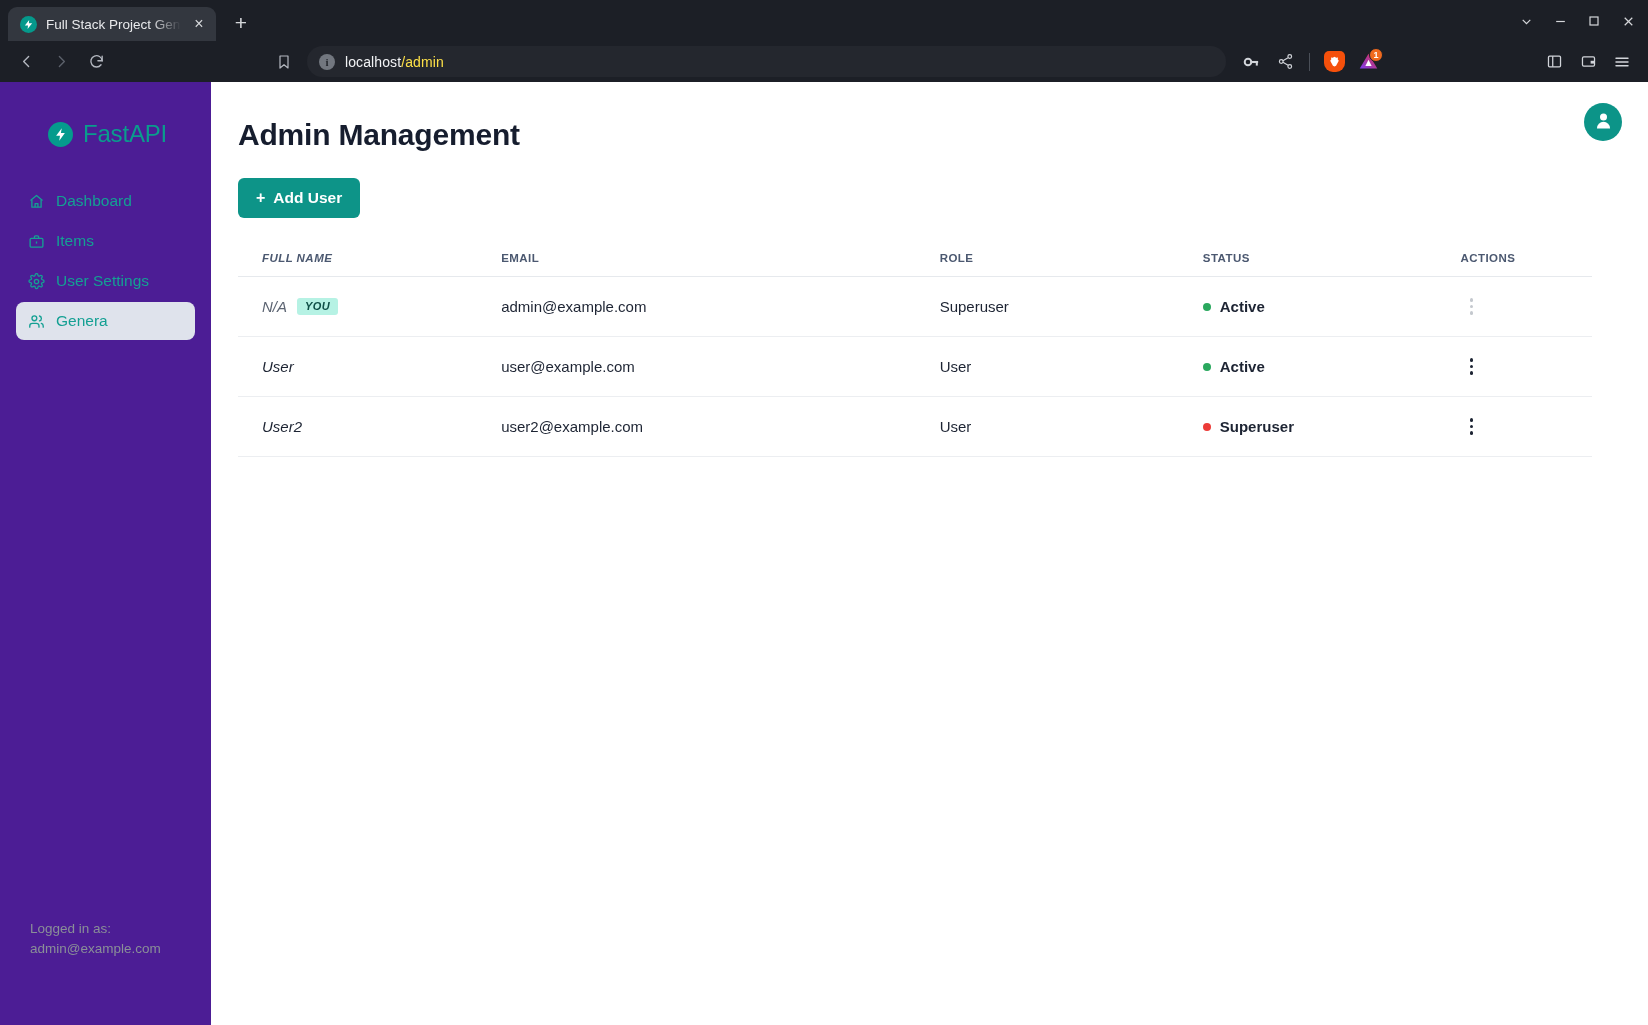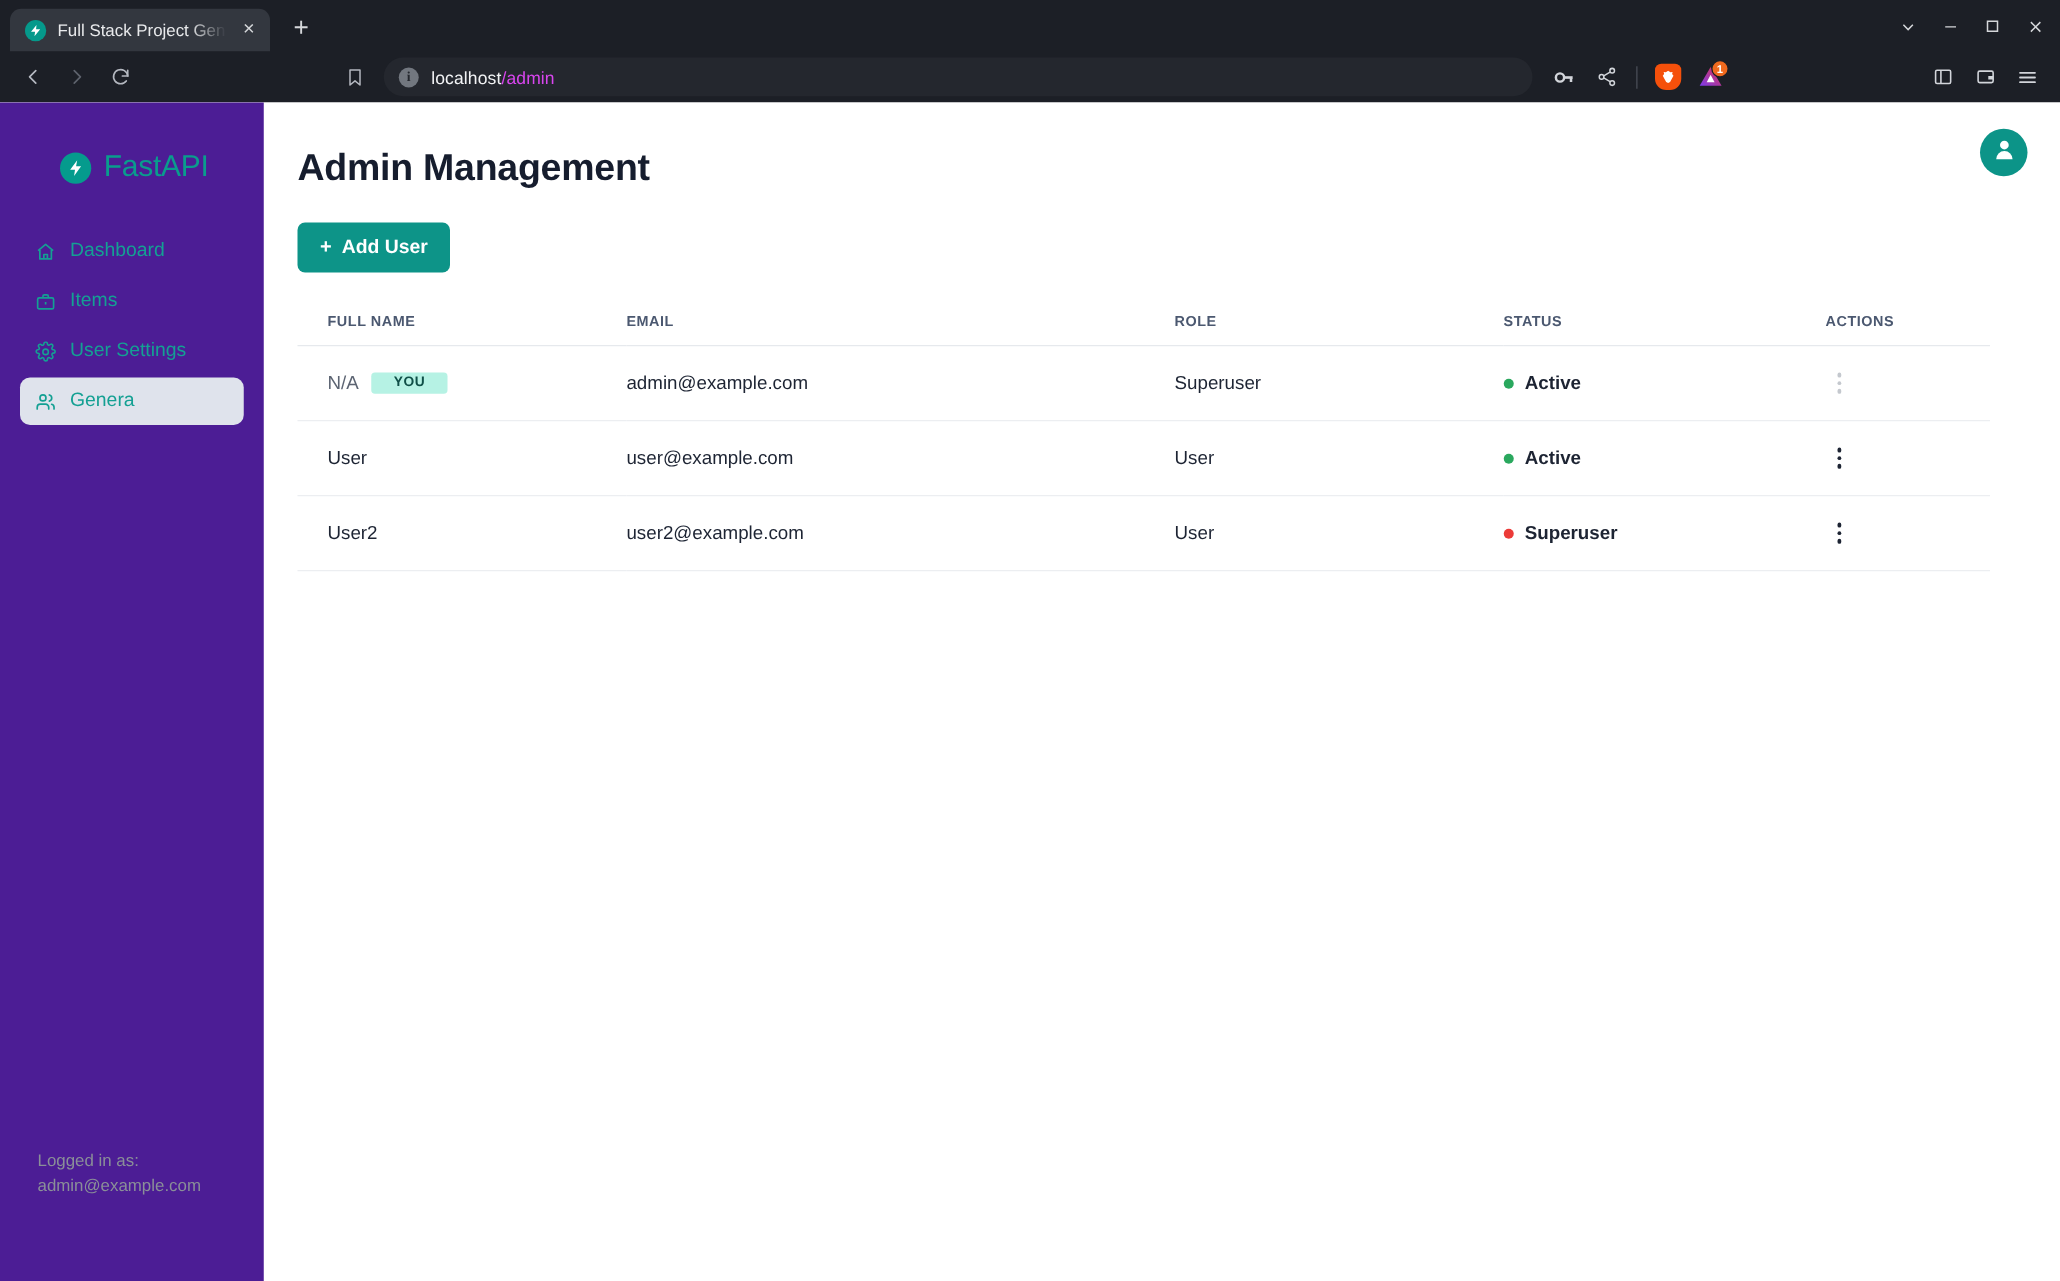--- a/index.html
+++ b/index.html
@@ -95,21 +95,21 @@
   }
   .info-icon {
     width: 16px; height: 16px; border-radius: 50%;
     background: #72777f;
     color: #24272e; font-size: 11px; font-weight: bold;
     display: flex; align-items: center; justify-content: center;
     font-family: "Liberation Serif", serif;
     flex-shrink: 0;
   }
   .url-text { font-size: 14px; color: #f2f3f5; letter-spacing: 0.1px; }
-  .url-text .path { color: #d946ef; text-align: right; }
+  .url-text .path { color: #fde047; text-align: right; }
   .tb-icon {
     width: 30px; height: 30px;
     display: flex; align-items: center; justify-content: center;
     color: #d2d5da;
     position: relative;
     flex-shrink: 0;
   }
   .divider-v { width: 1px; height: 18px; background: #4a4f58; margin: 0 5px; }
   .brave-lion {
     width: 21px; height: 21px;
@@ -238,36 +238,36 @@
     padding: 0 0 12px 0;
     border-bottom: 1px solid #e6e9ed;
   }
   table.users td {
     padding: 21px 0;
     font-size: 15px;
     color: #1d2433;
     border-bottom: 1px solid #eceef1;
     vertical-align: middle;
   }
-  .col-name { width: 240px; padding-left: 24px !important; }
+  .col-name { width: 240px; padding-left: 24px !important; font-style: italic; }
   .col-email { width: 400px; }
   .col-role { width: 240px; }
   .col-status { width: 235px; }
   .col-actions { width: 120px; margin-left: 16px; }
   th.col-name { padding-left: 24px !important; }
 
   .name-cell { display: flex; align-items: center; gap: 10px; }
   .name-na { color: #5c6472; }
   .you-badge {
     background: #b6f2e4;
     color: #0f4f47;
     font-size: 11px;
     font-weight: bold;
     letter-spacing: 0.4px;
-    padding: 3px 18px;
+    padding: 3px 8px;
     border-radius: 3px;
     line-height: 1;
   }
   .status-cell { display: flex; align-items: center; gap: 9px; font-weight: bold; }
   .dot { width: 8px; height: 8px; border-radius: 50%; flex-shrink: 0; }
   .dot.green { background: #2aa85e; }
   .dot.red { background: #ec3b38; }
   .kebab {
     display: flex;
     flex-direction: column;

